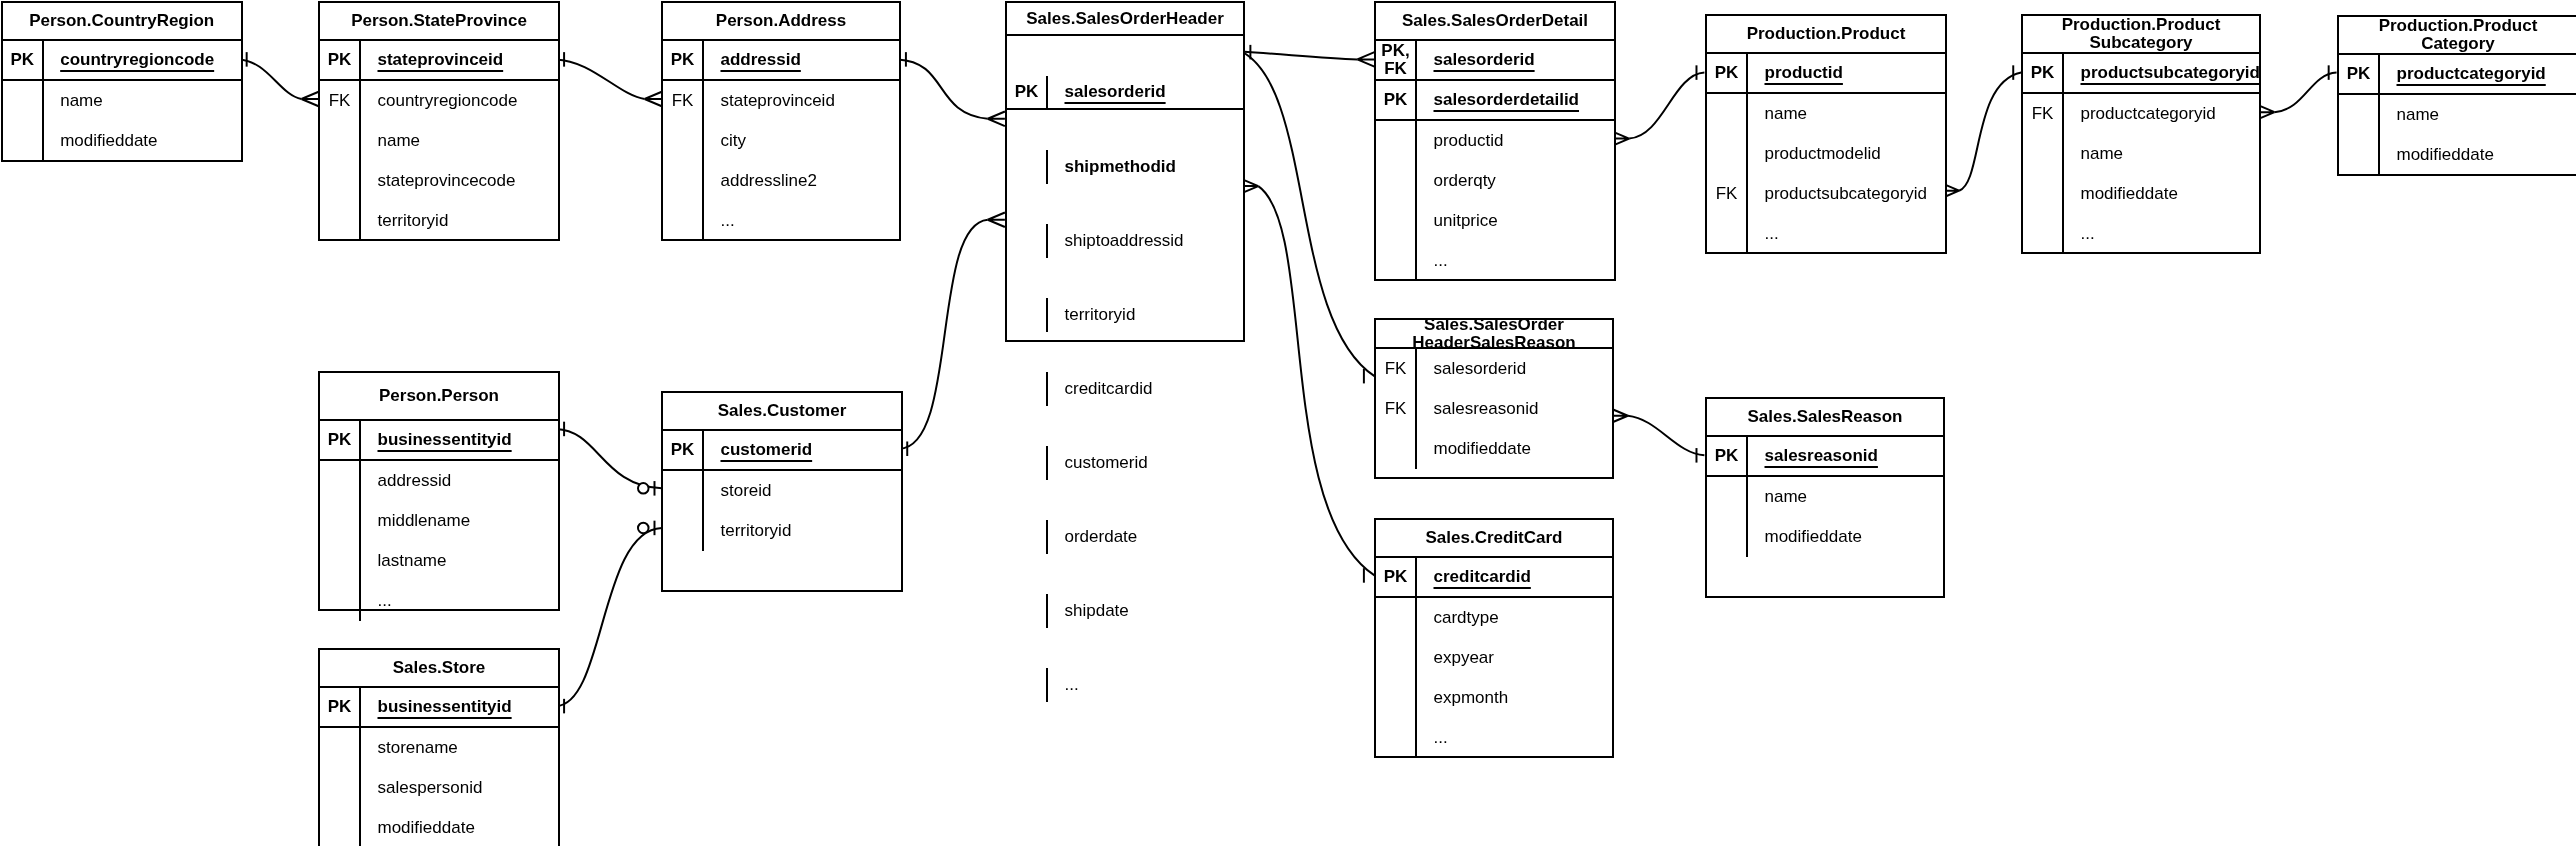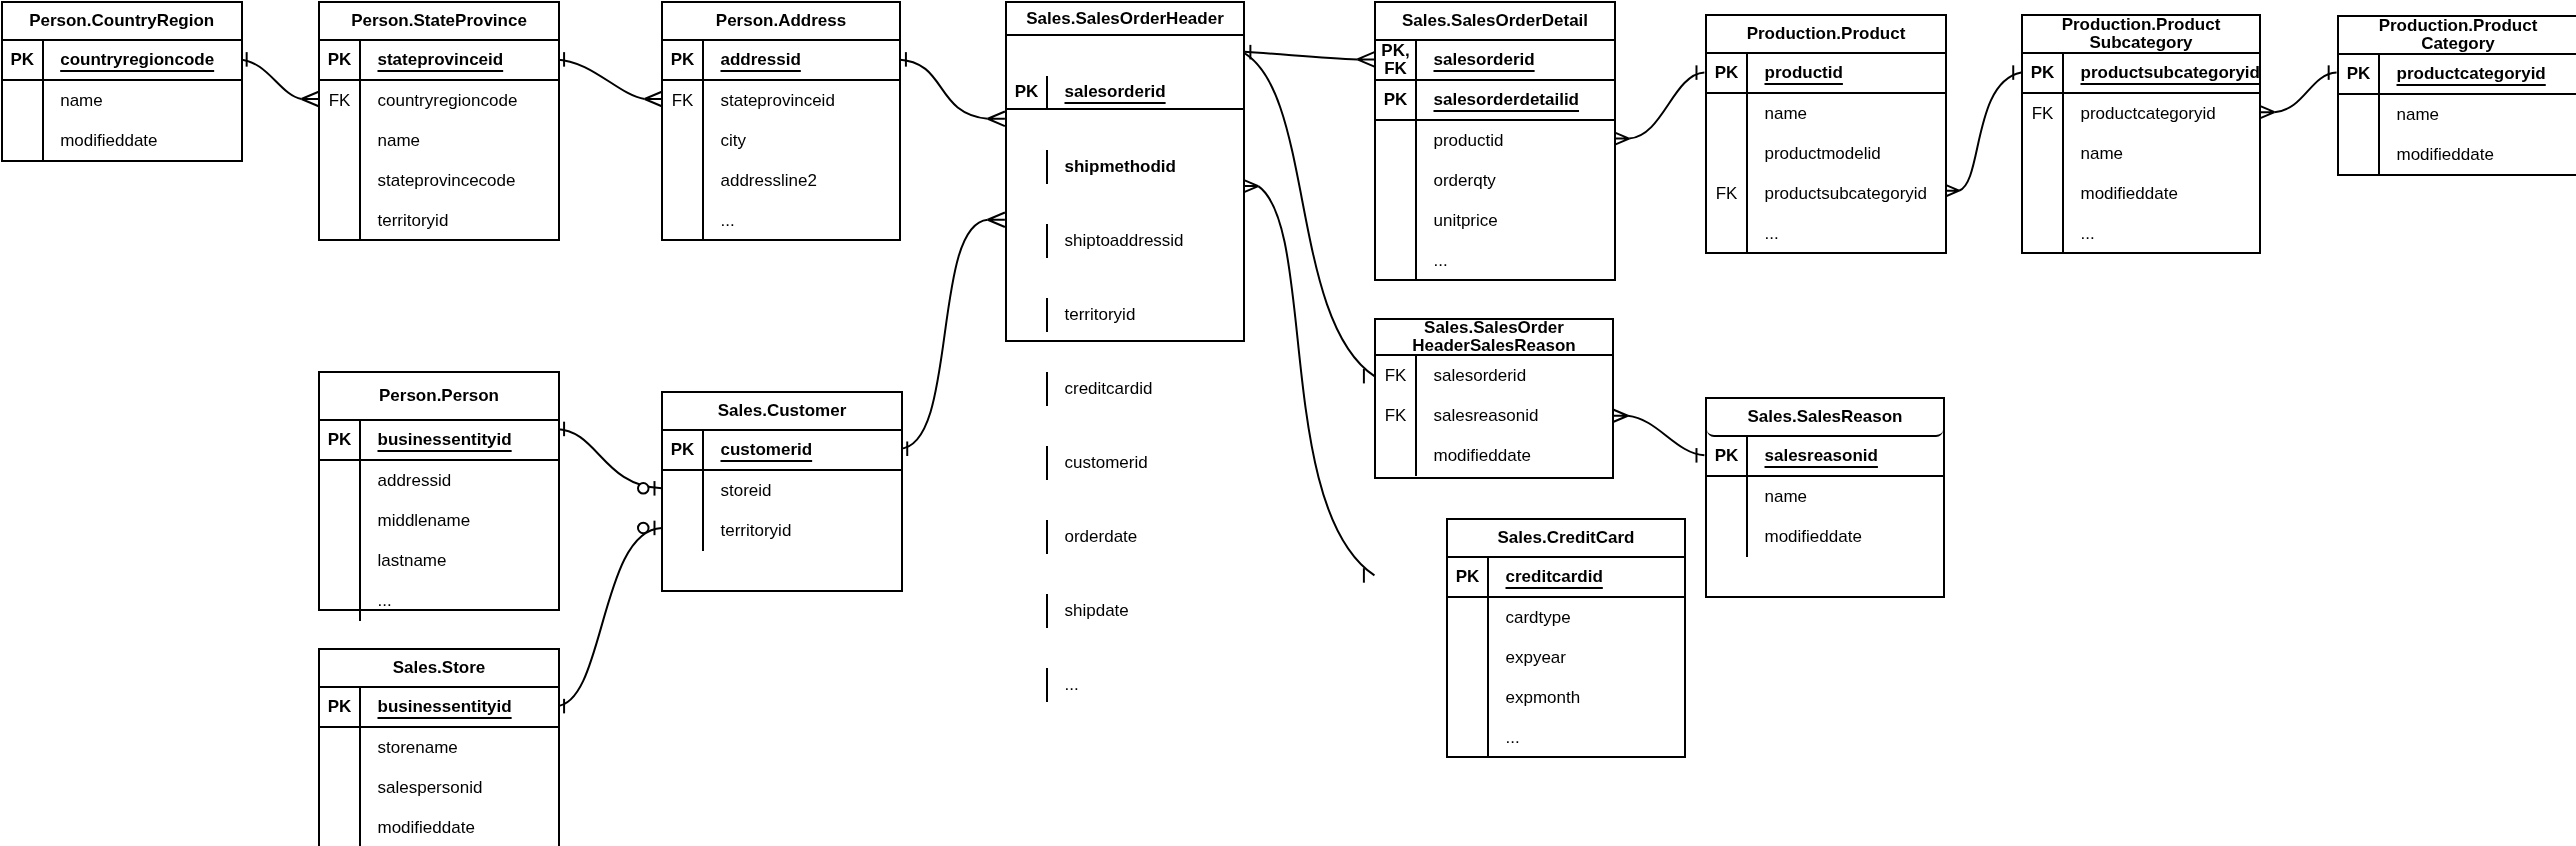--- a/index.html
+++ b/index.html
@@ -331,51 +331,51 @@
       <div class="erd-bodyrow" style="height: 40px; text-align: right;">
         <div class="erd-keycell"></div>
         <div class="erd-fieldcell">storeid</div>
       </div>
       <div class="erd-bodyrow" style="height: 40px;">
         <div class="erd-keycell"></div>
         <div class="erd-fieldcell">territoryid</div>
       </div>
     </div>
     <div class="erd-table" style="left: 1374px; top: 318px; width: 236px; height: 157px;">
-      <div class="erd-title" style="height: 36px;">Sales.SalesOrder
+      <div class="erd-title" style="height: 29px;">Sales.SalesOrder
 HeaderSalesReason</div>
       <div class="erd-bodyrow" style="height: 40px;">
         <div class="erd-keycell">FK</div>
         <div class="erd-fieldcell">salesorderid</div>
       </div>
       <div class="erd-bodyrow" style="height: 40px;">
         <div class="erd-keycell">FK</div>
         <div class="erd-fieldcell">salesreasonid</div>
       </div>
       <div class="erd-bodyrow" style="height: 40px;">
         <div class="erd-keycell"></div>
         <div class="erd-fieldcell">modifieddate</div>
       </div>
     </div>
     <div class="erd-table" style="left: 1705px; top: 397px; width: 236px; height: 197px;">
-      <div class="erd-title" style="height: 38px; border-radius: 7px;">Sales.SalesReason</div>
+      <div class="erd-title" style="height: 38px;">Sales.SalesReason</div>
       <div class="erd-keyrow" style="height: 40px;">
         <div class="erd-keycell">PK</div>
         <div class="erd-fieldcell">salesreasonid</div>
       </div>
       <div class="erd-bodyrow" style="height: 40px;">
         <div class="erd-keycell"></div>
         <div class="erd-fieldcell">name</div>
       </div>
       <div class="erd-bodyrow" style="height: 40px;">
         <div class="erd-keycell"></div>
         <div class="erd-fieldcell">modifieddate</div>
       </div>
     </div>
-    <div class="erd-table" style="left: 1446px; top: 518px; width: 236px; height: 236px;">
+    <div class="erd-table" style="left: 1374px; top: 518px; width: 236px; height: 236px;">
       <div class="erd-title" style="height: 38px;">Sales.CreditCard</div>
       <div class="erd-keyrow" style="height: 40px;">
         <div class="erd-keycell">PK</div>
         <div class="erd-fieldcell">creditcardid</div>
       </div>
       <div class="erd-bodyrow" style="height: 40px;">
         <div class="erd-keycell"></div>
         <div class="erd-fieldcell">cardtype</div>
       </div>
       <div class="erd-bodyrow" style="height: 40px;">

